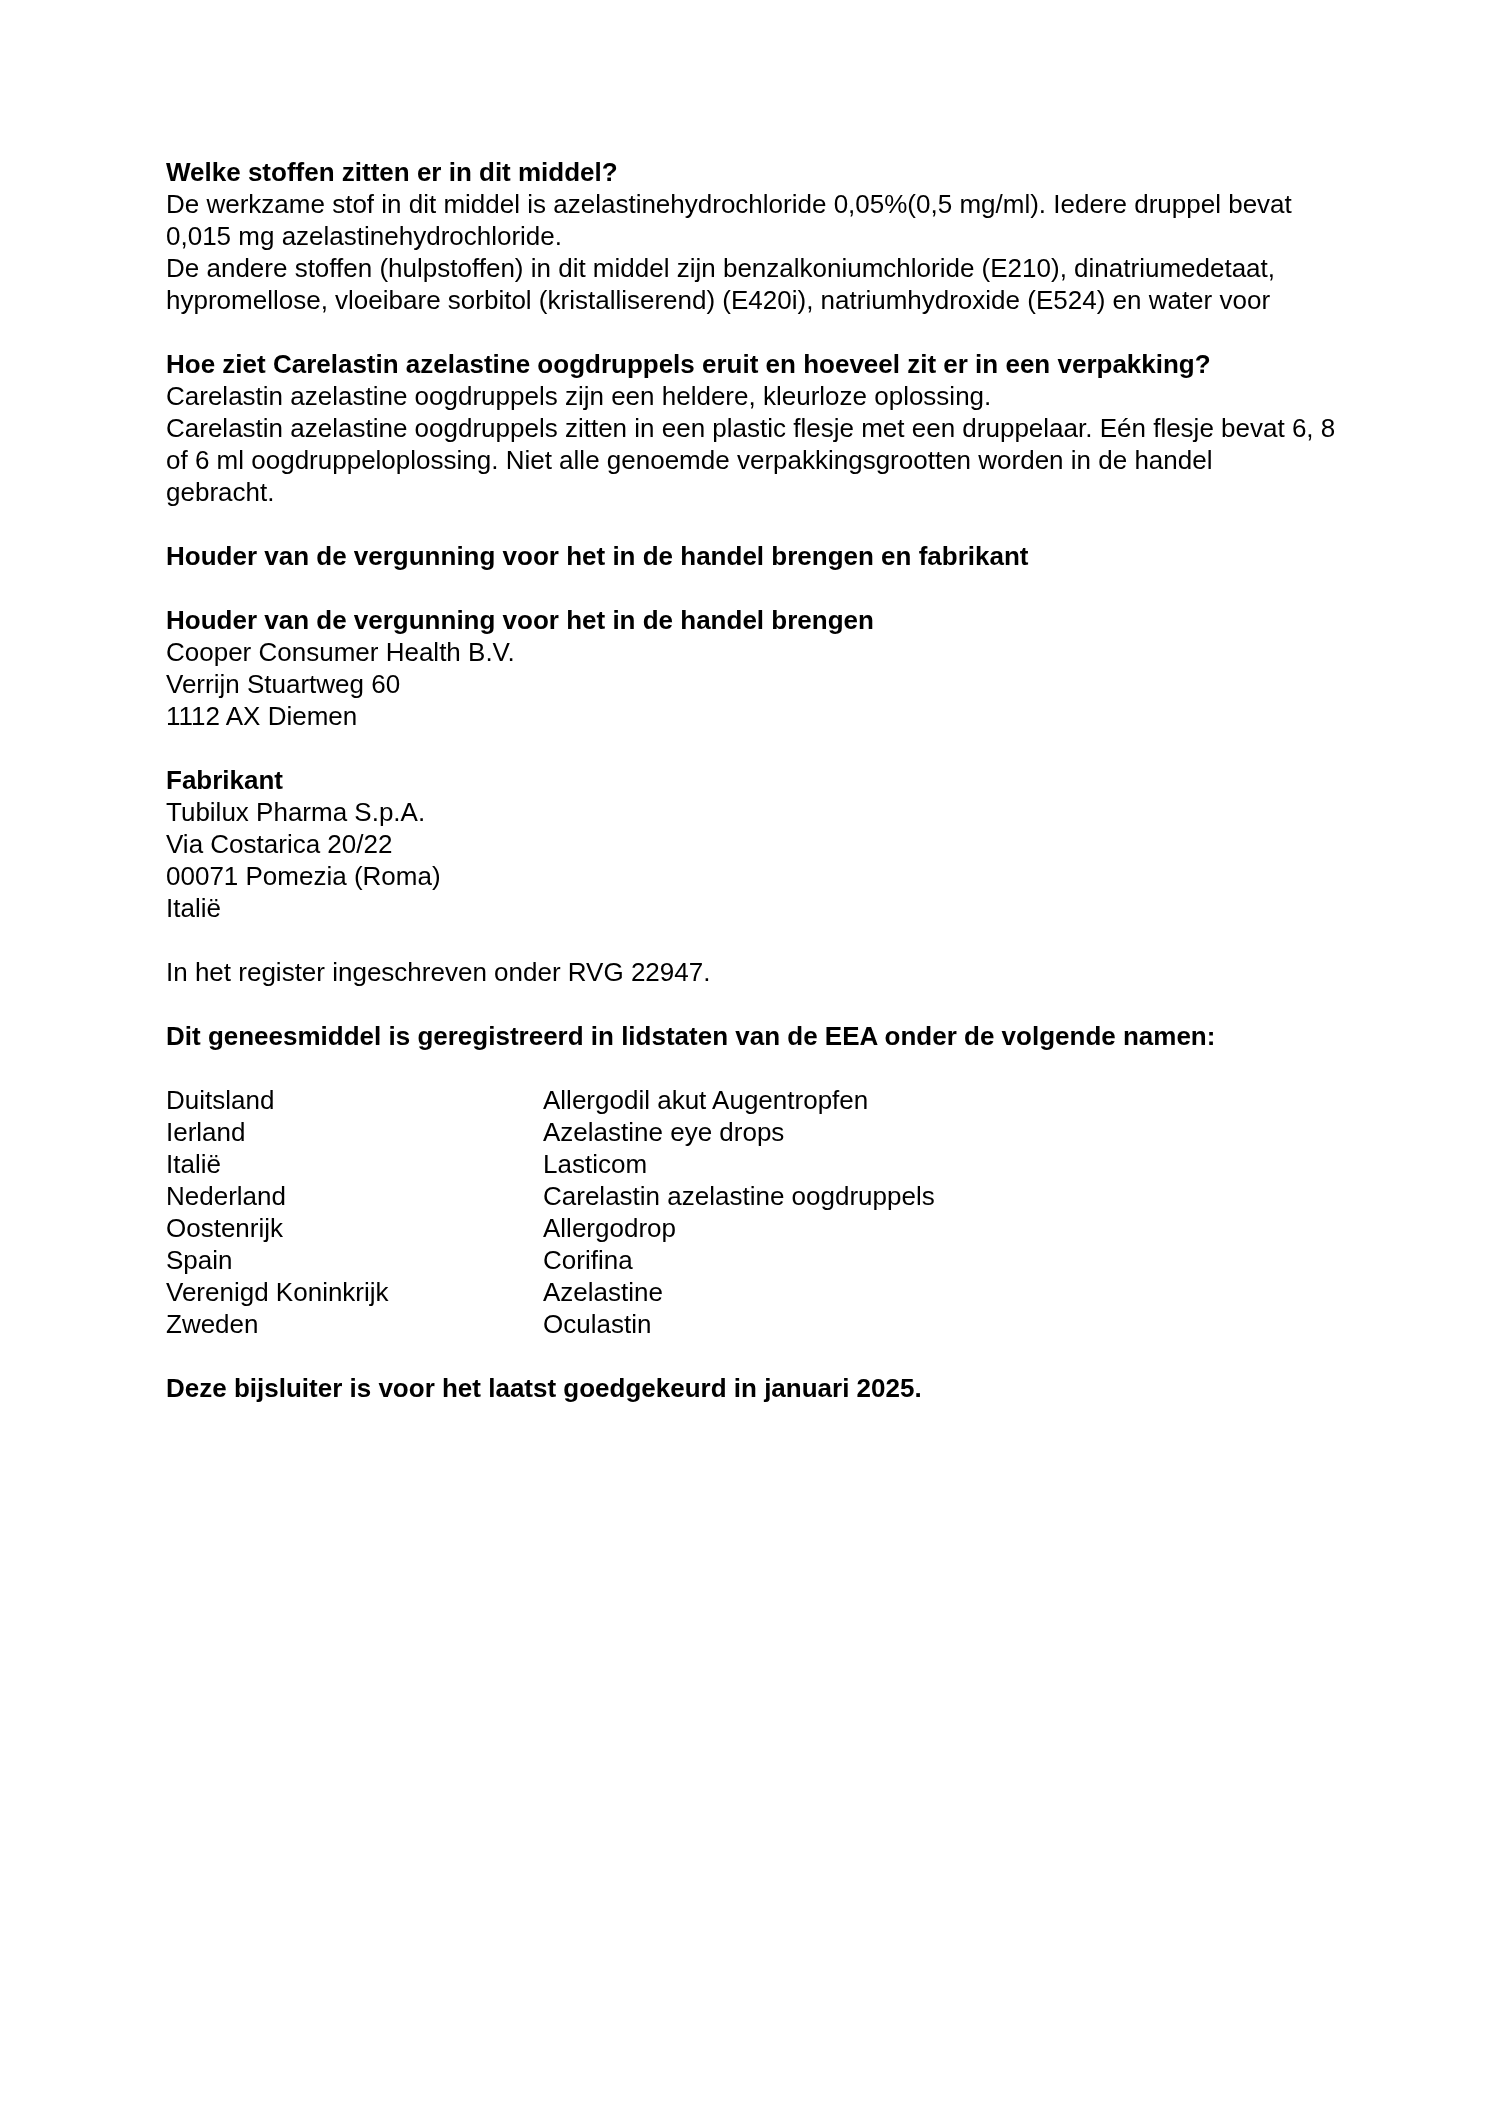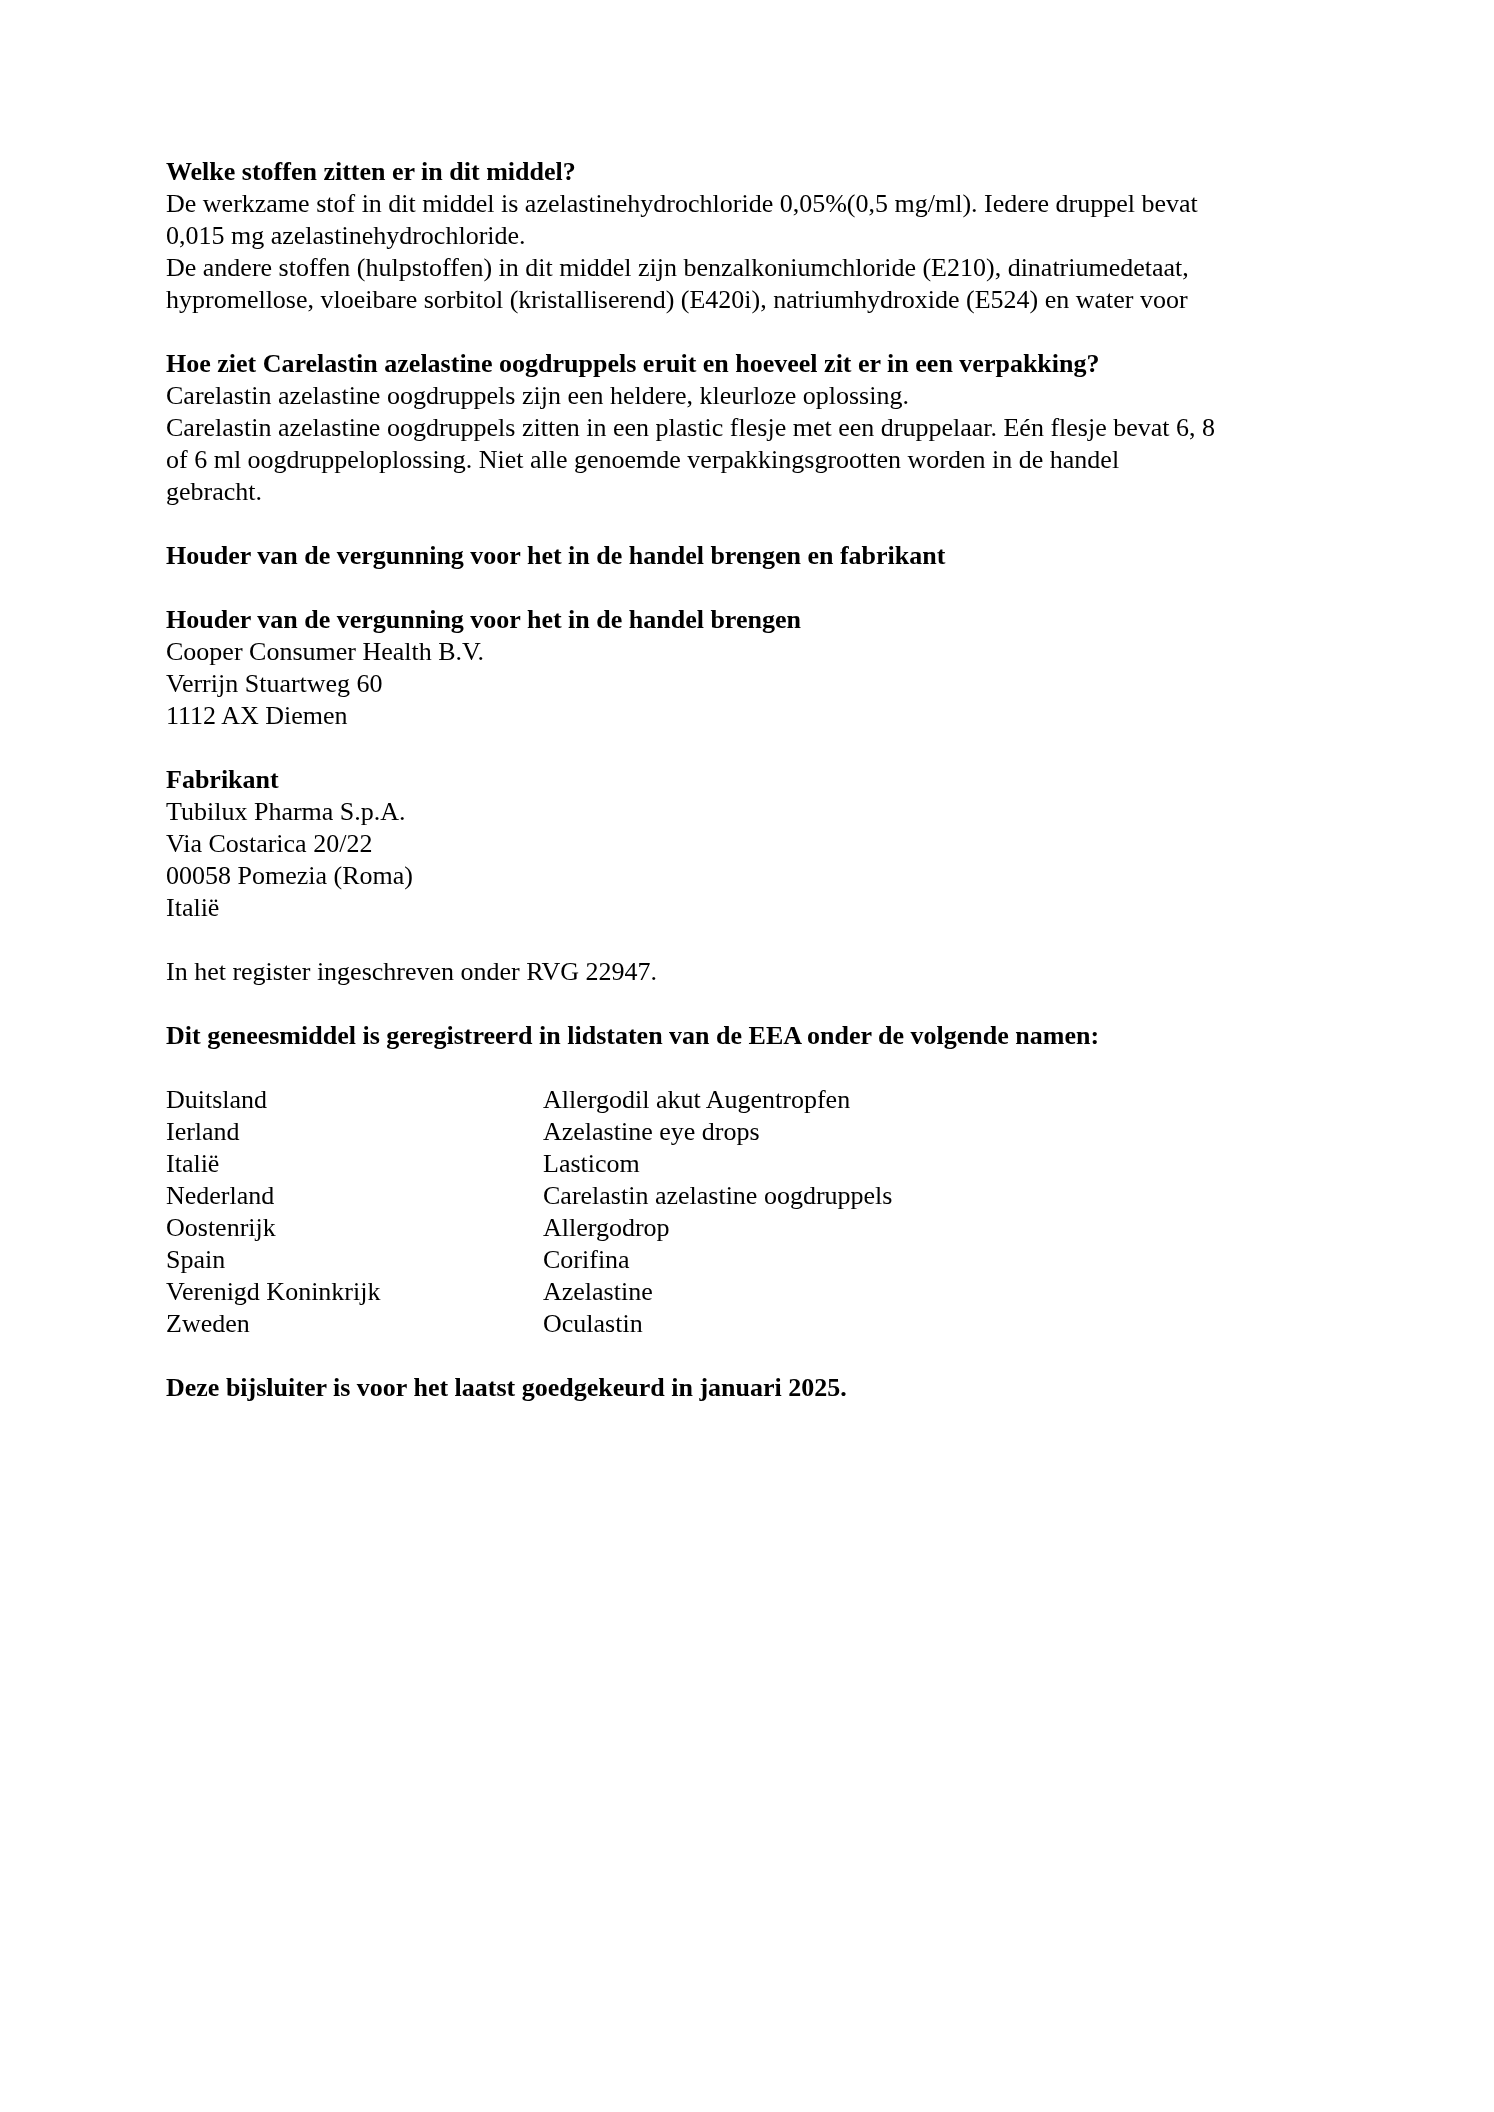--- a/index.html
+++ b/index.html
@@ -3,21 +3,21 @@
 <meta charset="utf-8">
 <style>
   * { margin: 0; padding: 0; box-sizing: border-box; }
   html, body { background: #ffffff; }
   .page {
     position: relative;
     width: 1494px;
     height: 2112px;
     background: #ffffff;
     color: #000000;
-    font-family: Liberation Serif, serif;
+    font-family: Liberation Sans, sans-serif;
     font-size: 26px;
     line-height: 32px;
     overflow: hidden;
   }
   .content {
     position: absolute;
     top: 156px;
     left: 166px;
     right: 120px;
   }
@@ -64,21 +64,21 @@
       <div class="line bold">Houder van de vergunning voor het in de handel brengen</div>
       <div class="line">Cooper Consumer Health B.V.</div>
       <div class="line">Verrijn Stuartweg 60</div>
       <div class="line">1112 AX Diemen</div>
     </div>
 
     <div class="block">
       <div class="line bold">Fabrikant</div>
       <div class="line">Tubilux Pharma S.p.A.</div>
       <div class="line">Via Costarica 20/22</div>
-      <div class="line">00058 Pomezia (Roma)</div>
+      <div class="line">00071 Pomezia (Roma)</div>
       <div class="line">Italië</div>
     </div>
 
     <div class="block">
       <div class="line">In het register ingeschreven onder RVG 22947.</div>
     </div>
 
     <div class="block">
       <div class="line bold">Dit geneesmiddel is geregistreerd in lidstaten van de EEA onder de volgende namen:</div>
     </div>

